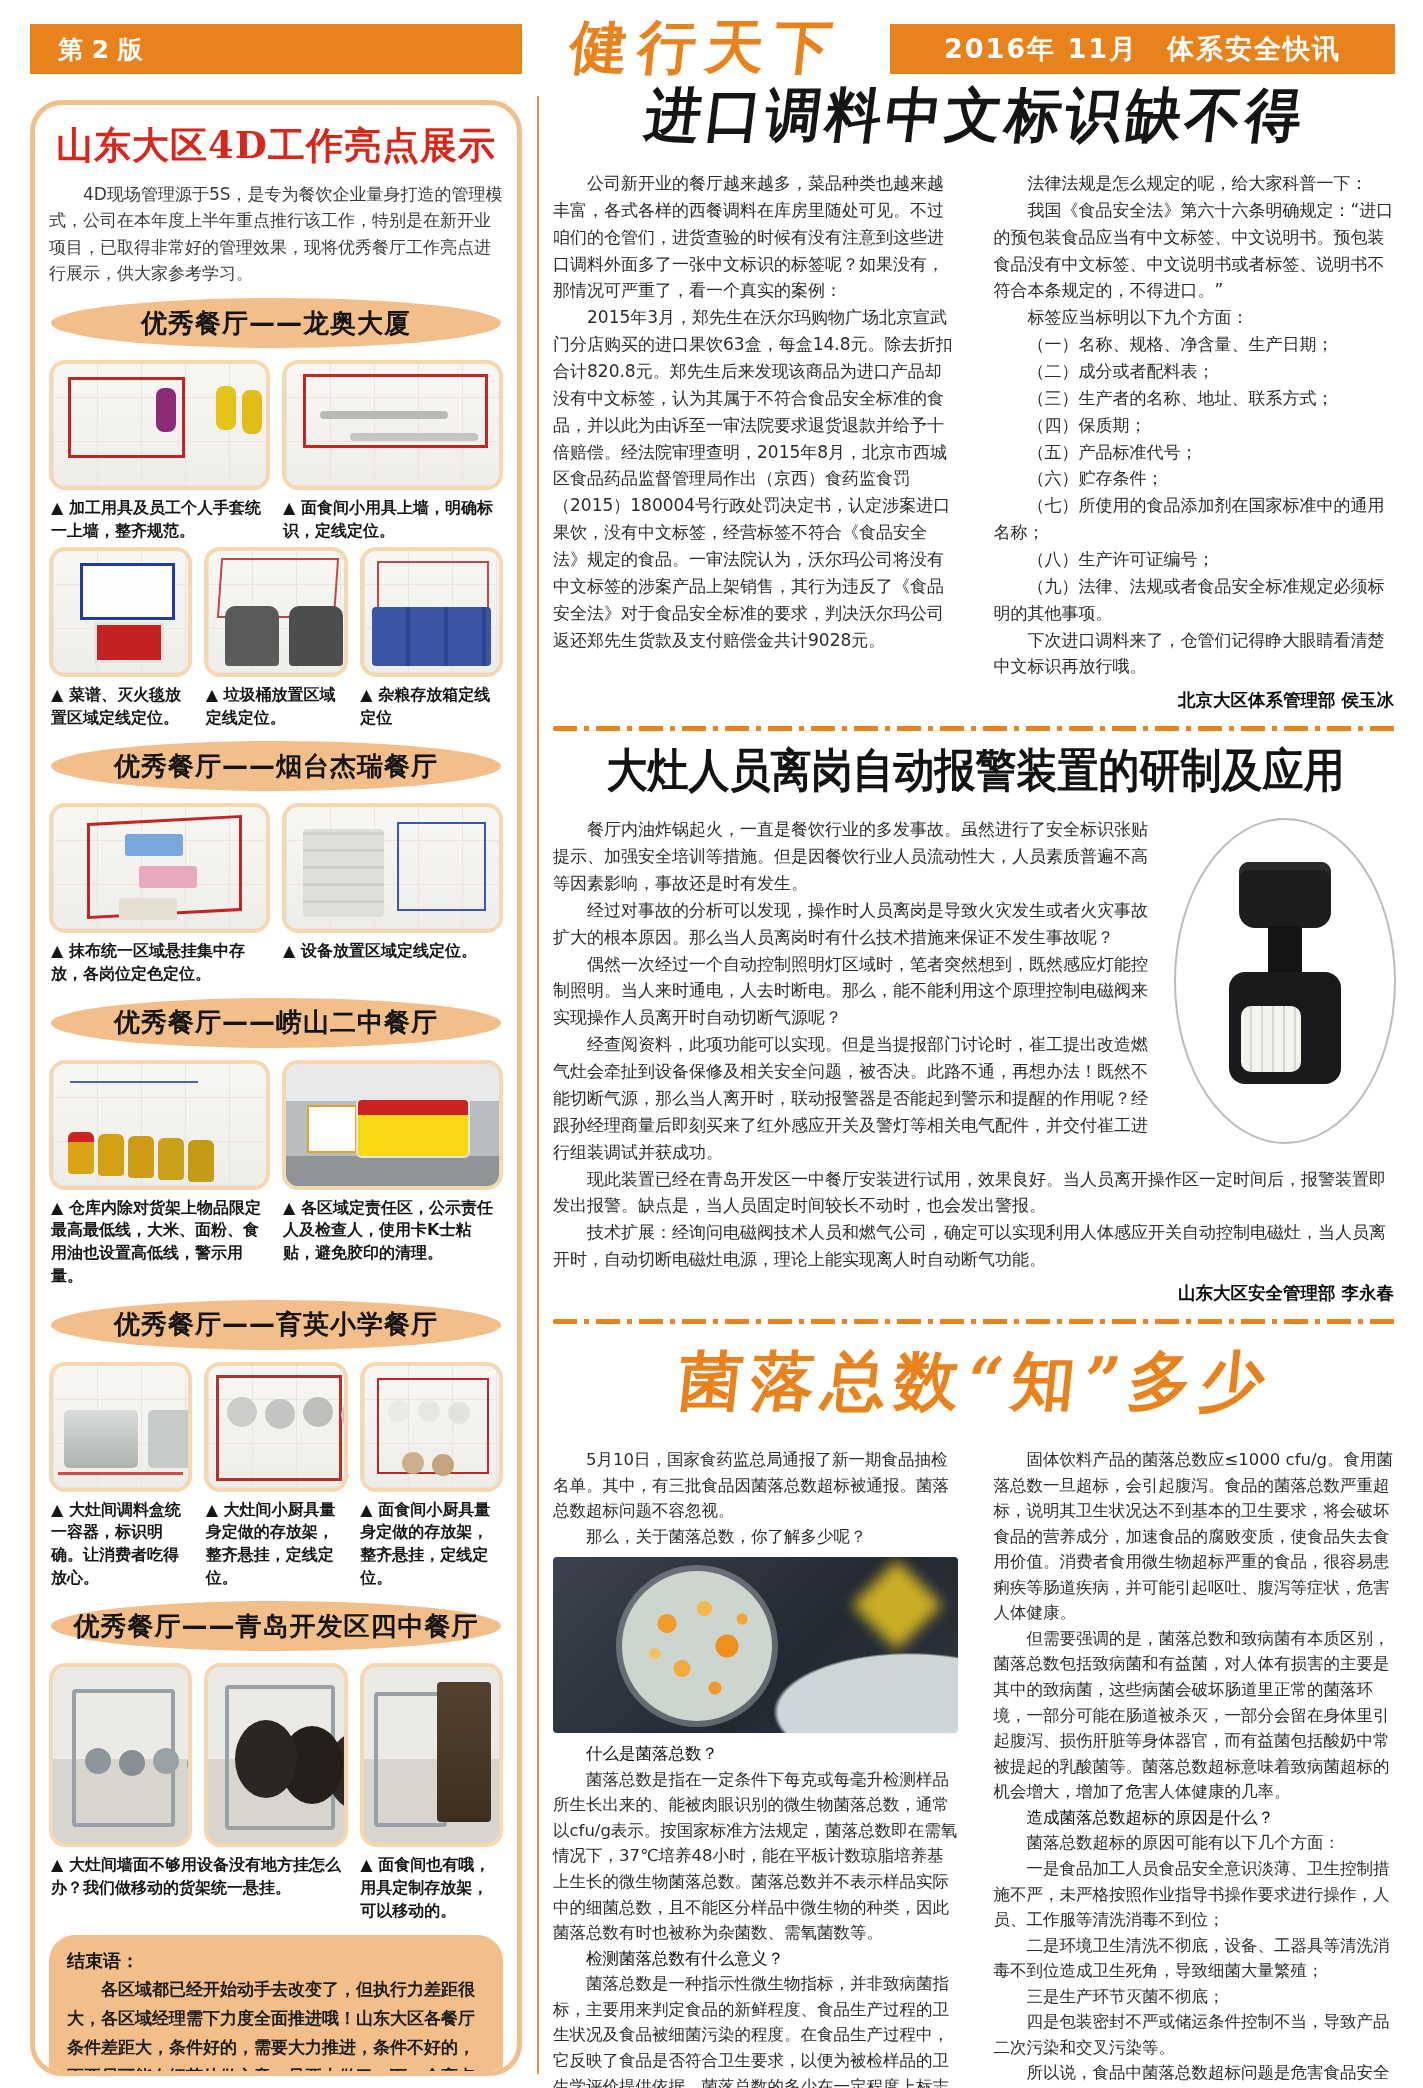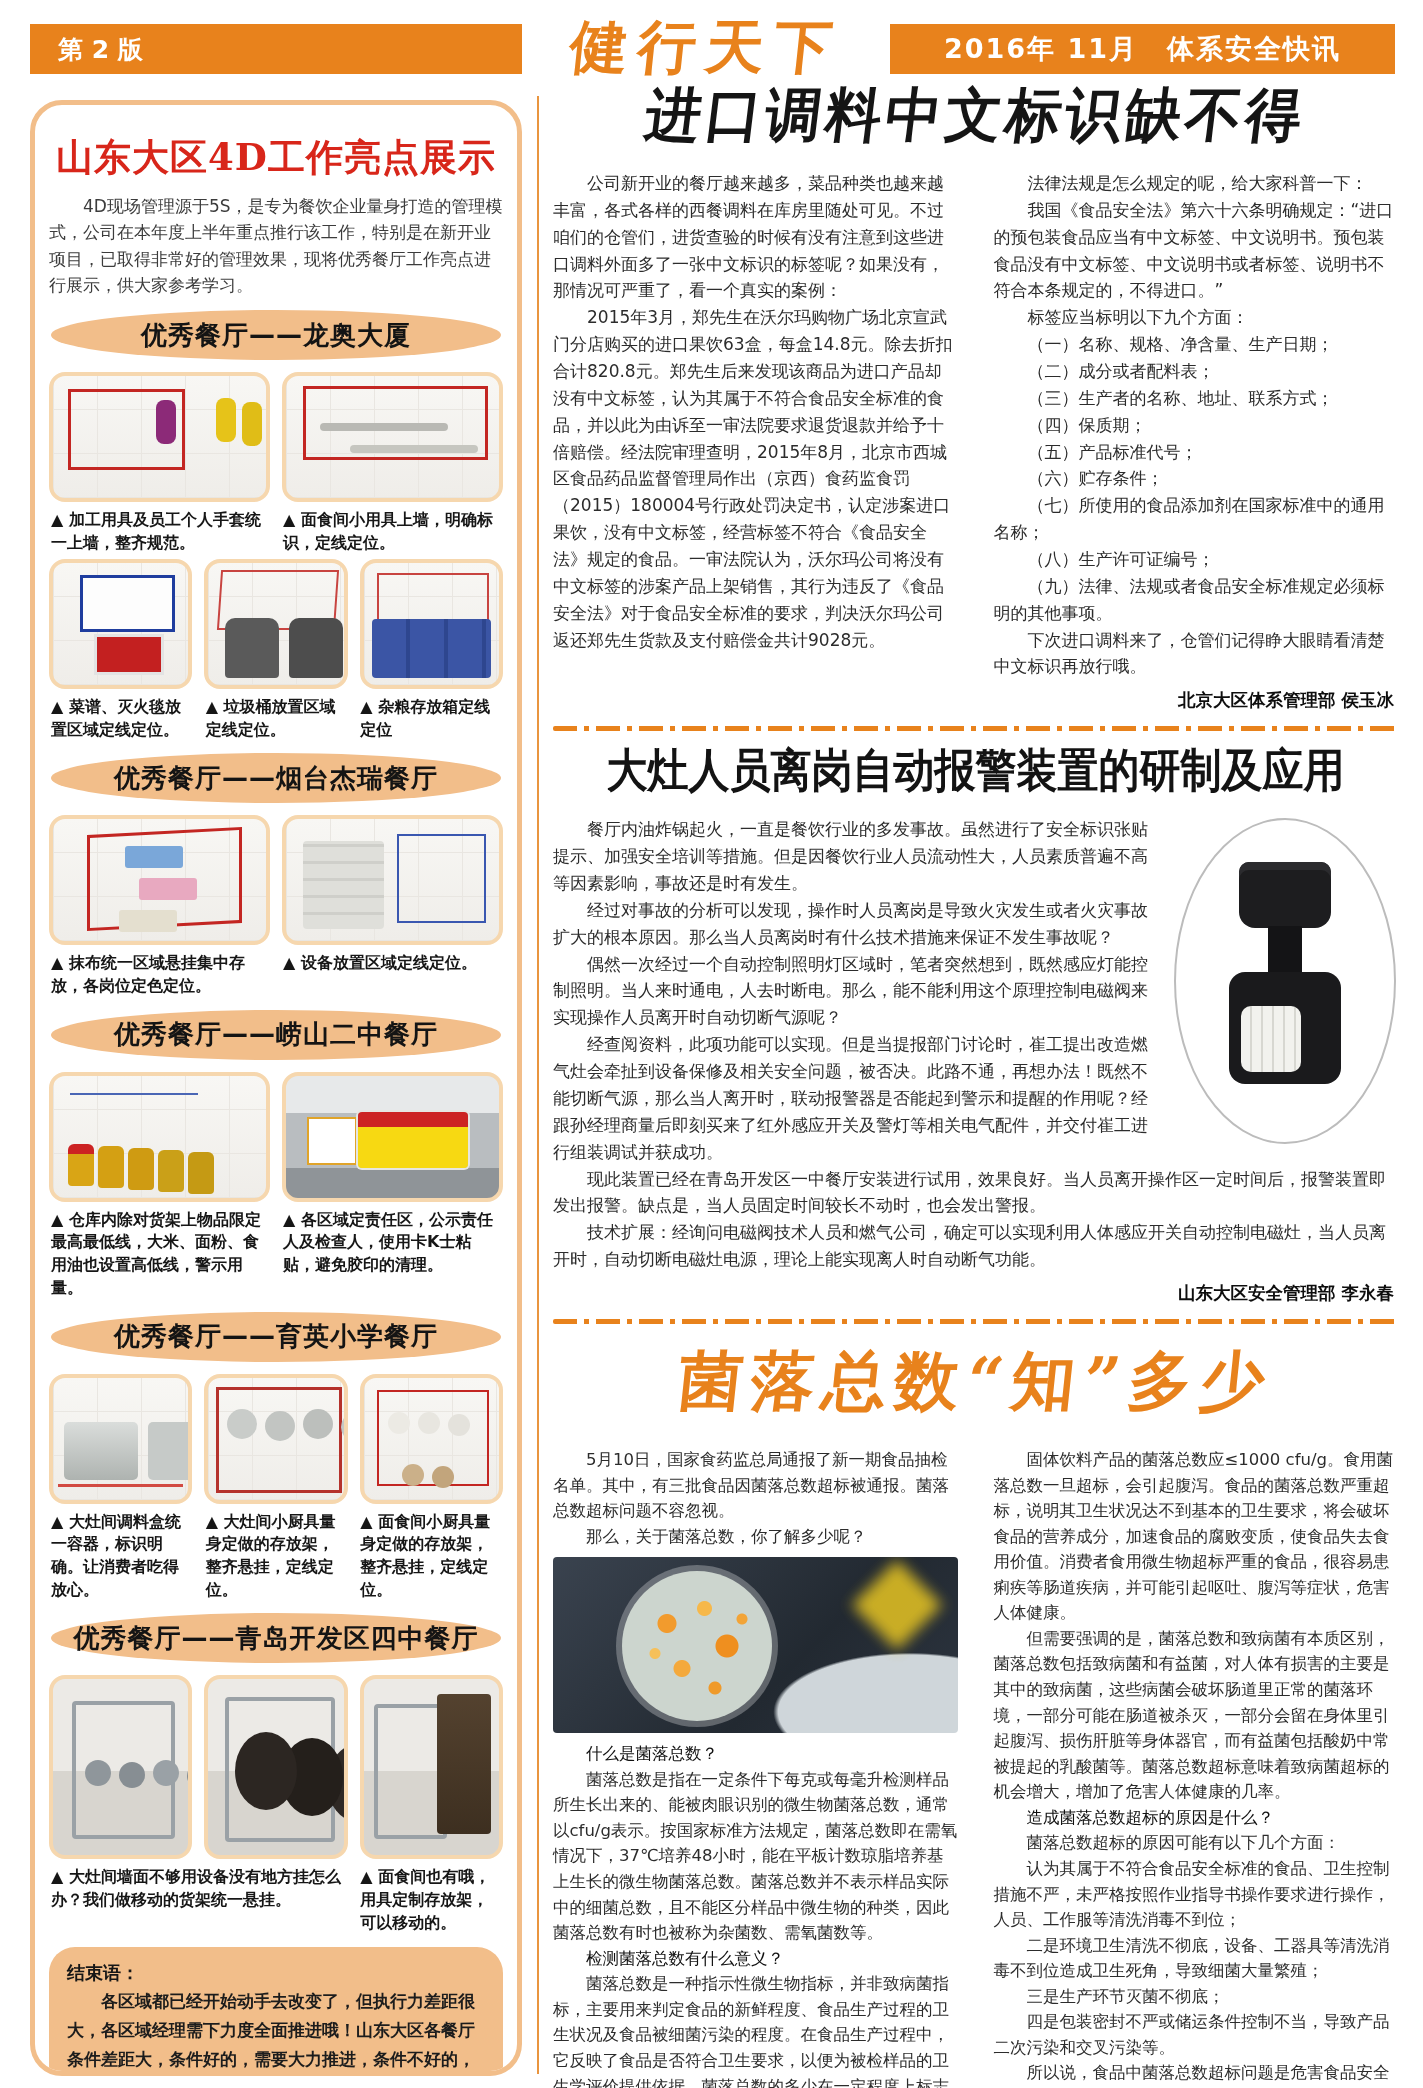--- a/index.html
+++ b/index.html
@@ -11,21 +11,21 @@
   .hdr{position:absolute;left:30px;right:28px;top:24px;height:50px;display:flex;align-items:stretch}
   .hdr-bar{background:#E8821C;color:#fff;font-weight:bold;display:flex;align-items:center}
   .hdr-left{flex:0 0 492px;font-size:25px;padding-left:28px}
   .hdr-mast{flex:1;display:flex;align-items:center;justify-content:center;color:#E8821C;
             font-family:"DejaVu Serif","Liberation Serif",serif;font-weight:bold;font-size:58px;
             letter-spacing:10px;transform:skewX(-6deg);line-height:1;position:relative;top:-2px}
   .hdr-right{flex:0 0 505px;font-size:27px;justify-content:center;letter-spacing:2px}
 
   
   .left-panel{position:absolute;left:30px;top:100px;width:492px;bottom:12px;background:#fff;
-              border:5px solid #F2BE8A;border-radius:32px;padding:24px 14px;overflow:hidden}
+              border:5px solid #F2BE8A;border-radius:32px;padding:12px 14px;overflow:hidden}
   .lp-title{font-family:"DejaVu Serif","Liberation Serif",serif;font-weight:bold;color:#D8261A;
             font-size:37px;text-align:center;letter-spacing:1px;margin:4px 0 10px;white-space:nowrap}
   .lp-intro{font-size:17px;line-height:1.55;text-indent:2em;color:#3c3c3c;}
   .pill{height:50px;background:#F2BE8A;border-radius:50%;display:flex;align-items:center;justify-content:center;
         font-size:26px;font-weight:bold;color:#141414;margin:12px 2px 12px;letter-spacing:1px;white-space:nowrap}
   .photo-row{display:flex;gap:12px}
   .photo{flex:1;height:130px;position:relative;border-radius:16px;border:4px solid #F6D7AE;overflow:hidden;
          background:repeating-linear-gradient(0deg,#e9e6e1 0 1px,transparent 1px 44px),
                     repeating-linear-gradient(90deg,#e9e6e1 0 1px,transparent 1px 44px),
                     linear-gradient(180deg,#f8f7f4,#efede9)}
@@ -316,21 +316,21 @@
             <h4 class="col-h">什么是菌落总数？</h4>
             <p class="col-p">菌落总数是指在一定条件下每克或每毫升检测样品所生长出来的、能被肉眼识别的微生物菌落总数，通常以cfu/g表示。按国家标准方法规定，菌落总数即在需氧情况下，37℃培养48小时，能在平板计数琼脂培养基上生长的微生物菌落总数。菌落总数并不表示样品实际中的细菌总数，且不能区分样品中微生物的种类，因此菌落总数有时也被称为杂菌数、需氧菌数等。</p>
             <h4 class="col-h">检测菌落总数有什么意义？</h4>
             <p class="col-p">菌落总数是一种指示性微生物指标，并非致病菌指标，主要用来判定食品的新鲜程度、食品生产过程的卫生状况及食品被细菌污染的程度。在食品生产过程中，它反映了食品是否符合卫生要求，以便为被检样品的卫生学评价提供依据。菌落总数的多少在一定程度上标志着食品卫生质量的优劣，菌落总数超标，说明食品存在很大的卫生安全隐患。</p>
           </div>
         <div class="col">
             <p class="col-p">固体饮料产品的菌落总数应≤1000 cfu/g。食用菌落总数一旦超标，会引起腹泻。食品的菌落总数严重超标，说明其卫生状况达不到基本的卫生要求，将会破坏食品的营养成分，加速食品的腐败变质，使食品失去食用价值。消费者食用微生物超标严重的食品，很容易患痢疾等肠道疾病，并可能引起呕吐、腹泻等症状，危害人体健康。</p>
             <p class="col-p">但需要强调的是，菌落总数和致病菌有本质区别，菌落总数包括致病菌和有益菌，对人体有损害的主要是其中的致病菌，这些病菌会破坏肠道里正常的菌落环境，一部分可能在肠道被杀灭，一部分会留在身体里引起腹泻、损伤肝脏等身体器官，而有益菌包括酸奶中常被提起的乳酸菌等。菌落总数超标意味着致病菌超标的机会增大，增加了危害人体健康的几率。</p>
             <h4 class="col-h">造成菌落总数超标的原因是什么？</h4>
             <p class="col-p">菌落总数超标的原因可能有以下几个方面：</p>
-            <p class="col-p">认为其属于不符合食品安全标准的食品、卫生控制措施不严，未严格按照作业指导书操作要求进行操作，人员、工作服等清洗消毒不到位；</p>
+            <p class="col-p">一是食品加工人员食品安全意识淡薄、卫生控制措施不严，未严格按照作业指导书操作要求进行操作，人员、工作服等清洗消毒不到位；</p>
             <p class="col-p">二是环境卫生清洗不彻底，设备、工器具等清洗消毒不到位造成卫生死角，导致细菌大量繁殖；</p>
             <p class="col-p">三是生产环节灭菌不彻底；</p>
             <p class="col-p">四是包装密封不严或储运条件控制不当，导致产品二次污染和交叉污染等。</p>
             <p class="col-p">所以说，食品中菌落总数超标问题是危害食品安全的主要因素之一。为了确保食品安全，让消费者吃得放心、吃得安心，大家要共同努力，营造良好的食品安全氛围。作为餐饮管理企业首先要有科学系统的管理制度，并对相关人员做好培训工作，定期进行监督检查，以保证食品的加工、贮藏、运输、销售等过程的食品卫生工作，严格按照操作规程，对食品进行清洗消毒，预防菌落总数超标问题。同时，对于采购的食品和加工后的成品应注意产品的保质期与贮存方式，避免微生物二次污染。</p>
           </div>
       </div>
     </article>
 
   </div>
 </div>

